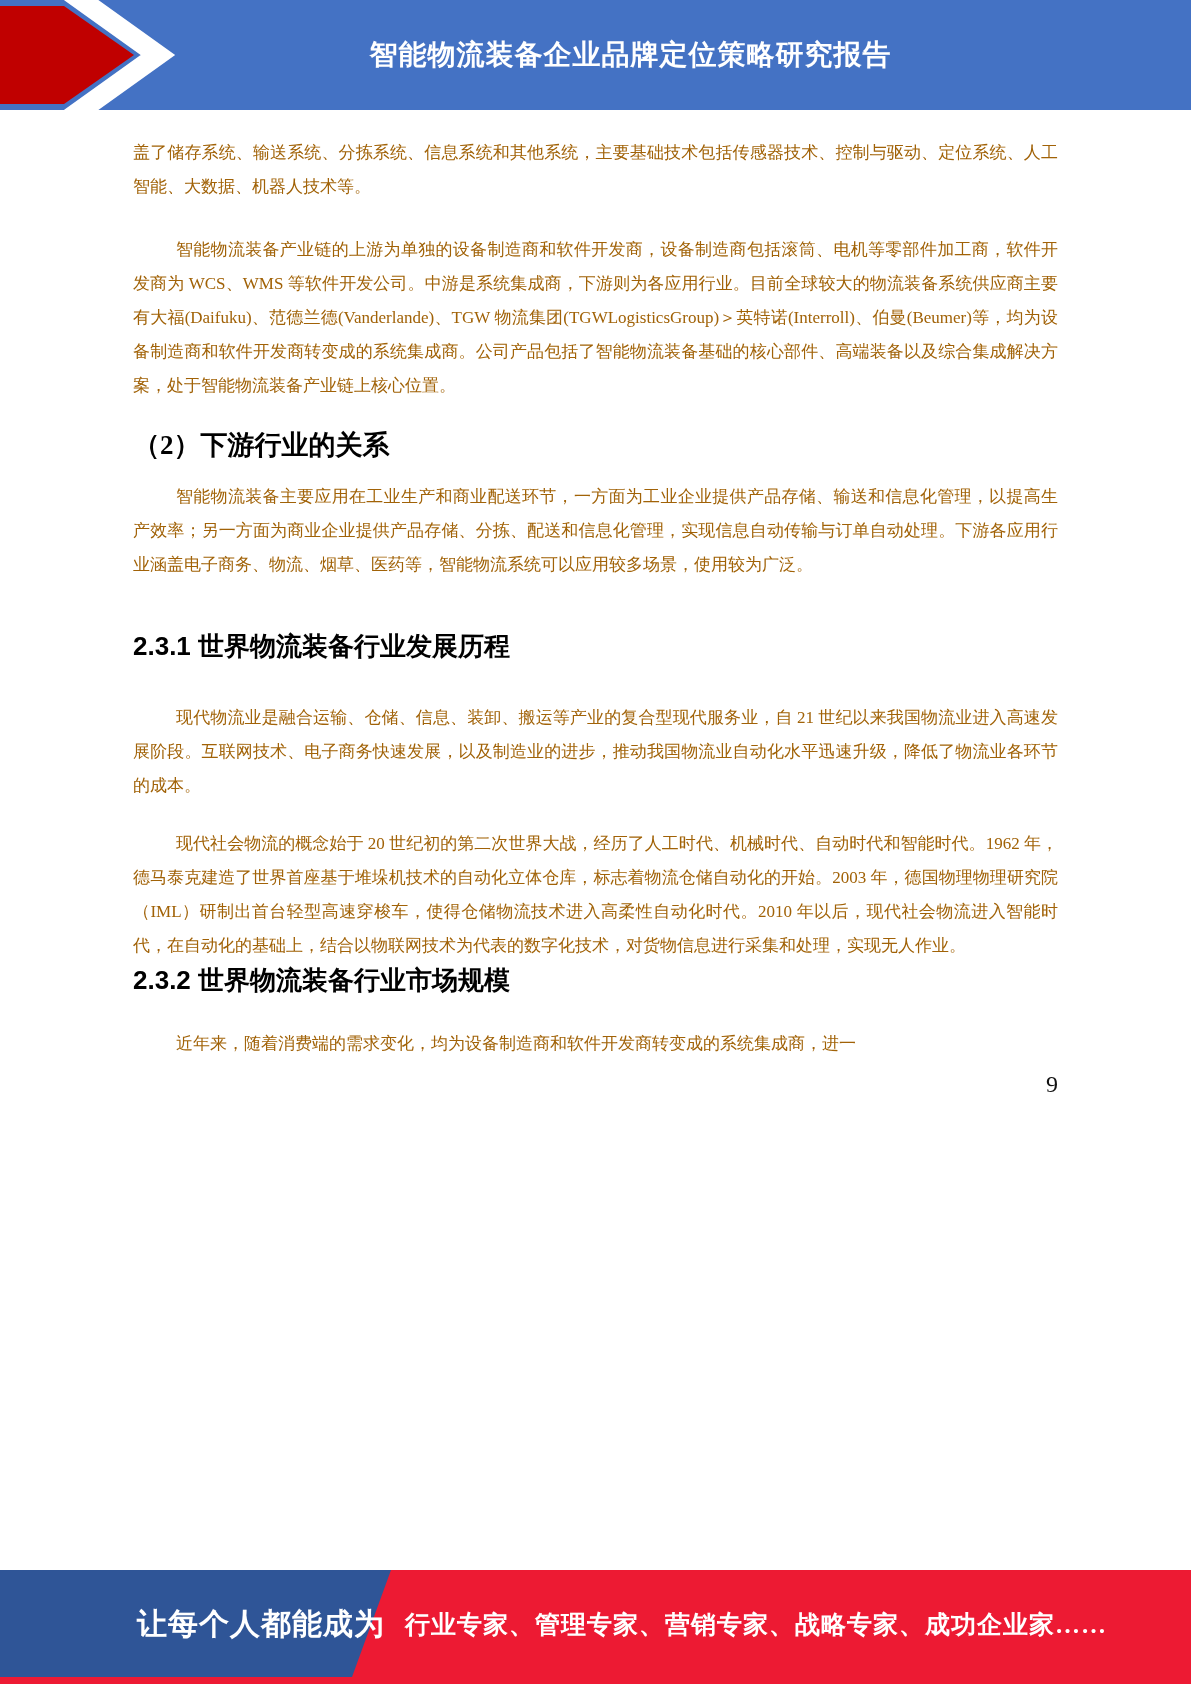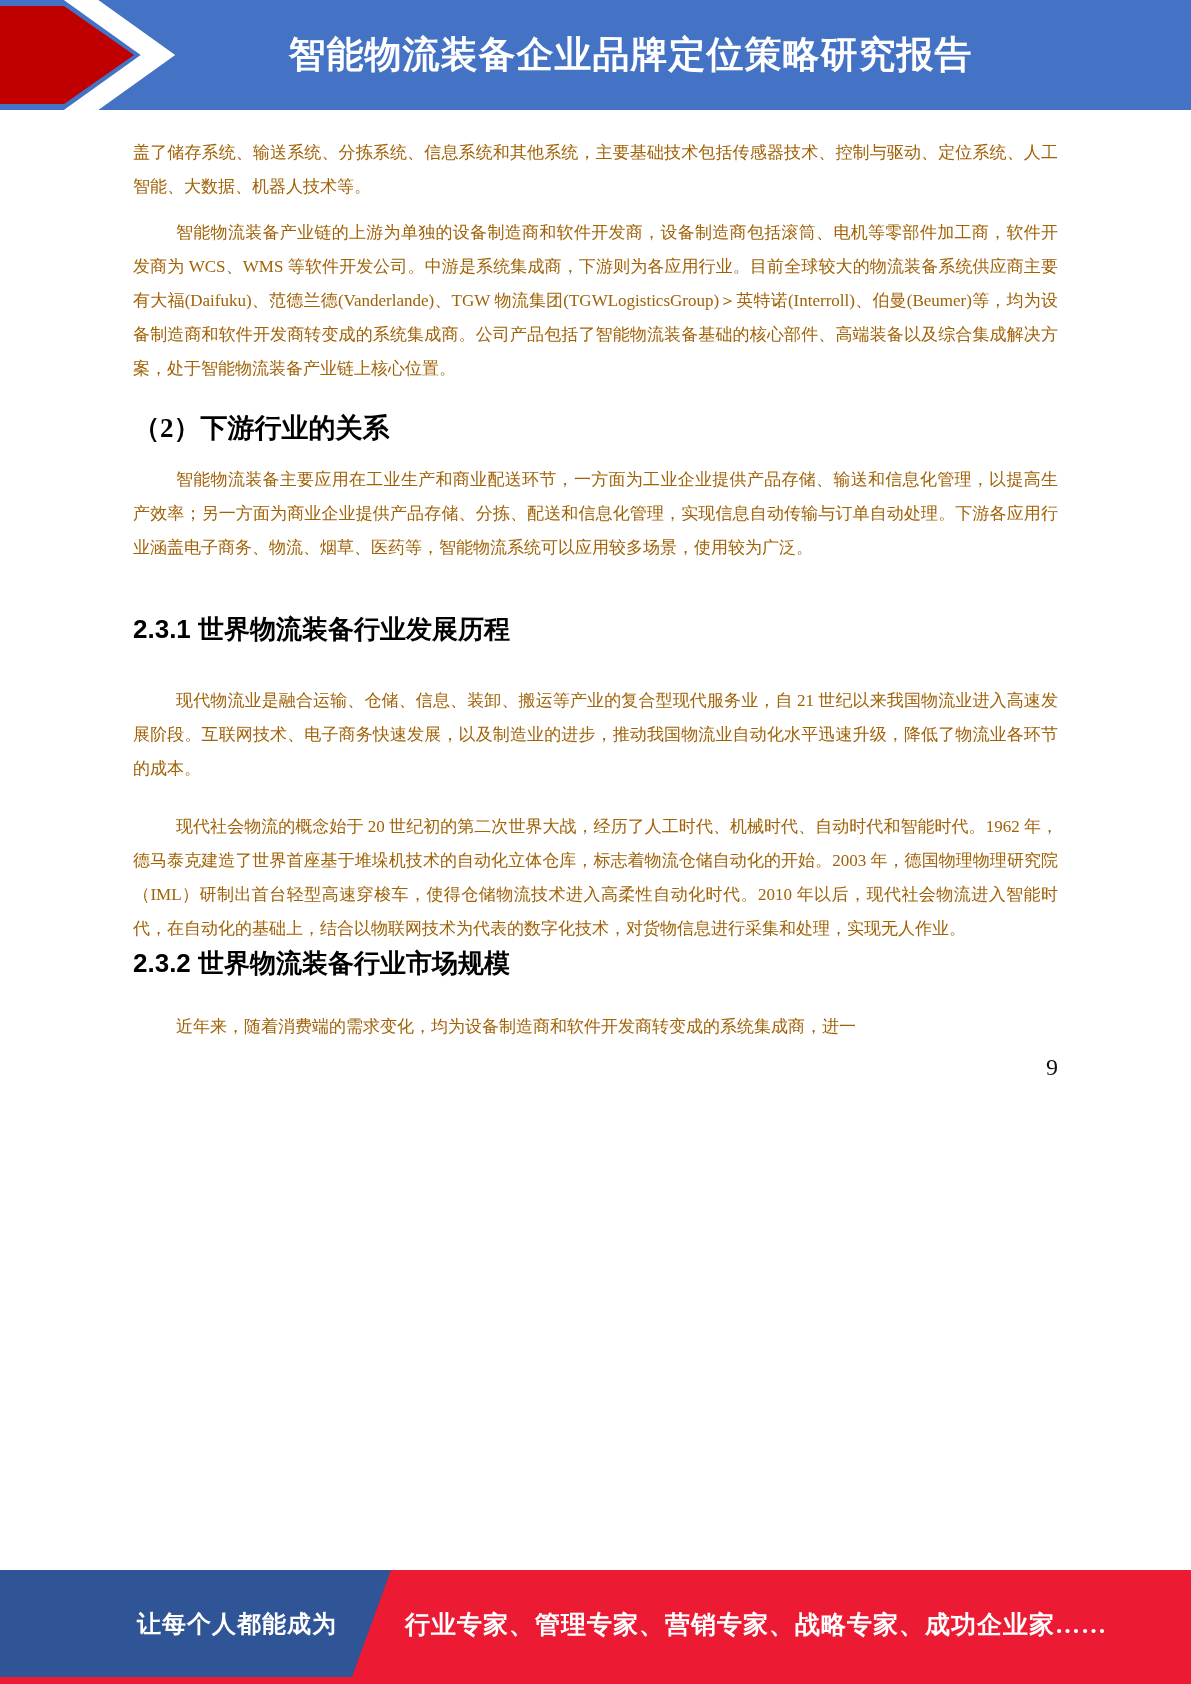--- a/index.html
+++ b/index.html
@@ -22,21 +22,21 @@
     background: #4472C4;
   }
   .banner-title {
     position: absolute;
     top: 0; left: 150px; right: 80px; height: 110px;
     line-height: 110px;
     text-align: center;
     color: #ffffff;
     font-family: "Liberation Sans", "DejaVu Sans", sans-serif;
     font-weight: bold;
-    font-size: 37px;
+    font-size: 28px;
     letter-spacing: 1px;
     white-space: nowrap;
   }
   .banner-arrow { position: absolute; top: 0; left: 0; }
 
   
   .content {
     position: absolute;
     left: 133px;
     top: 110px;
@@ -66,21 +66,21 @@
   }
   .hnum {
     font-family: "Liberation Sans", "DejaVu Sans", sans-serif;
     font-weight: bold;
     font-size: 26px;
     line-height: 34px;
     color: #000;
   }
   .b0  { margin-top: 26px; }
   .b1  { margin-top: 21px; }
-  .b2  { margin-top: 12px; }
+  .b2  { margin-top: 29px; }
   .b3  { margin-top: 25px; font-family: Liberation Serif, serif; }
   .b4  { margin-top: 18px; }
   .b5  { margin-top: 77px; }
   .b6  { margin-top: 47px; }
   .b7  { margin-top: 38px; }
   .b8  { margin-top: 24px; }
   .b9  { }
   .b10 { margin-top: 30px; }
   .pagenum {
     margin-top: 6px;
@@ -102,21 +102,21 @@
     top: 0; left: 0;
     width: 420px; height: 114px;
     background: #2F5597;
     clip-path: polygon(0 0, 391px 0, 352px 107px, 0 107px);
   }
   .footer-left {
     position: absolute;
     left: 137px; top: 0; height: 108px;
     display: flex; align-items: center;
     color: #ffffff;
-    font-size: 24px;
+    font-size: 30px;
     font-weight: 600;
     letter-spacing: 1px;
     white-space: nowrap;
   }
   .footer-right {
     position: absolute;
     left: 405px; top: 0; height: 108px;
     display: flex; align-items: center;
     color: #ffffff;
     font-size: 25px;

